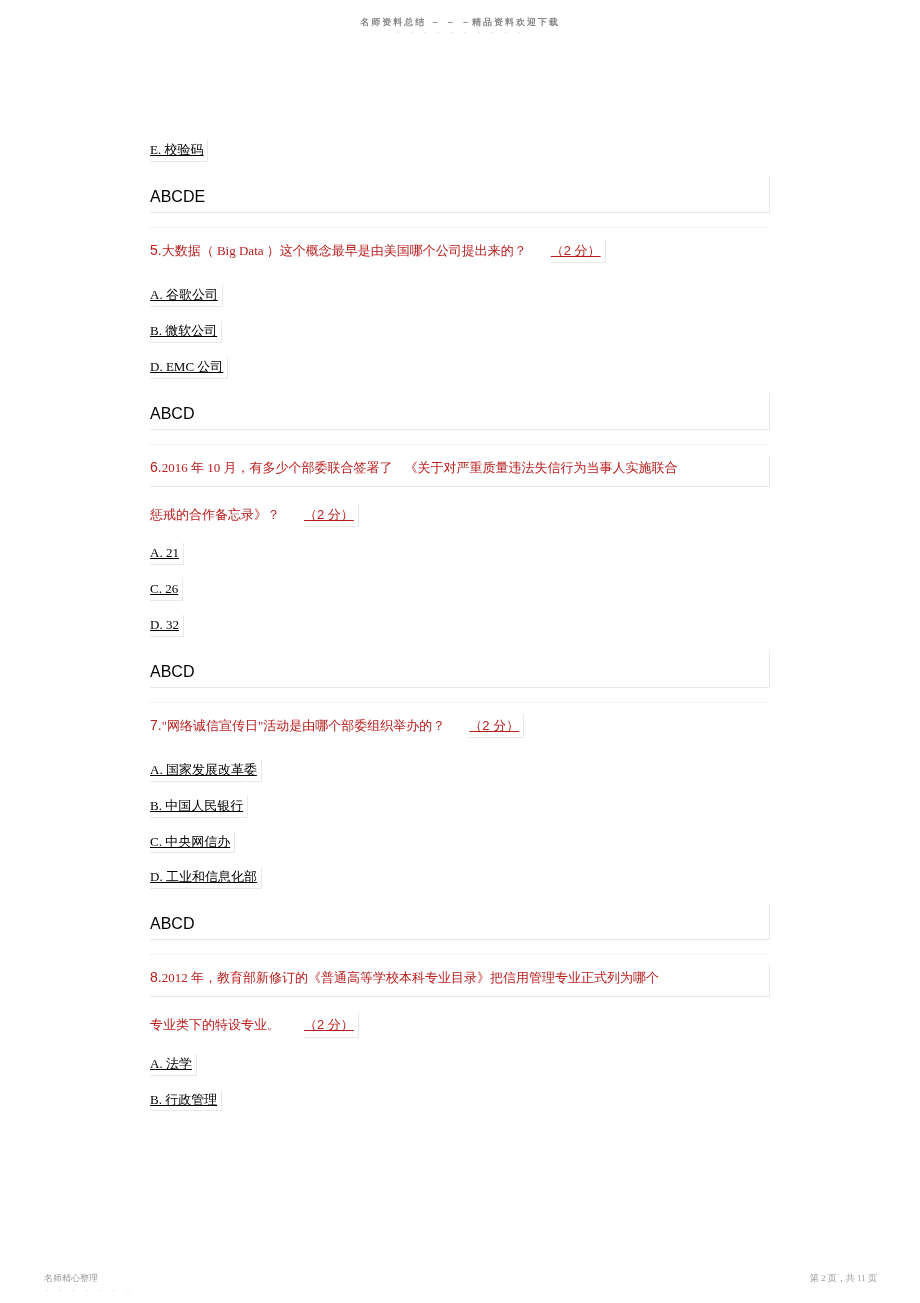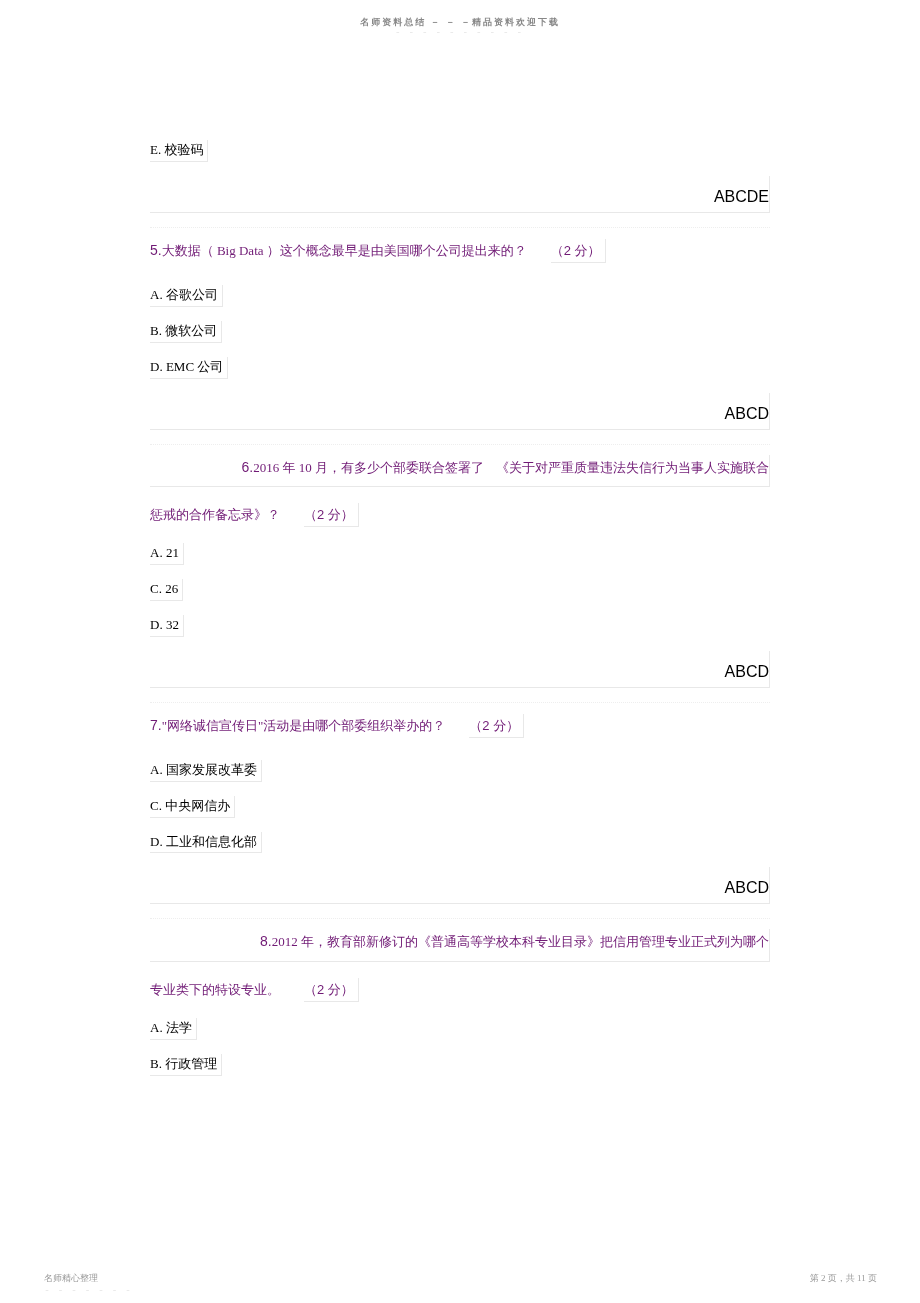--- a/index.html
+++ b/index.html
@@ -36,21 +36,21 @@
     .content {
       position: absolute;
       top: 140px;
       left: 150px;
       width: 620px;
     }
     .line {
       margin-bottom: 16px;
       font-size: 13px;
       line-height: 1.8;
-      color: #701a75;
+      color: #b91c1c;
       position: relative;
     }
     .option-line {
       margin-bottom: 14px;
       font-size: 13px;
       line-height: 1.6;
     }
     .answer-box {
       font-size: 16px;
       font-family: Arial, sans-serif;
@@ -67,32 +67,32 @@
       font-weight: normal;
     }
     .points {
       font-family: Arial, sans-serif;
     }
     .faint-border {
       border-right: 1px solid #e8e8e8;
       border-bottom: 1px solid #e8e8e8;
       display: inline-block;
       padding-right: 4px;
+      text-decoration: underline;
     }
     .faint-top-border {
       border-top: 1px dotted #eee;
       margin-top: 4px;
       margin-bottom: 4px;
     }
     .long-border {
       border-right: 1px solid #e8e8e8;
       border-bottom: 1px solid #e8e8e8;
       display: block;
       padding-bottom: 6px;
-      text-align: right;
     }
     .footer-left {
       position: absolute;
       bottom: 18px;
       left: 44px;
       font-size: 9px;
       color: #999;
     }
     .footer-left-dash {
       position: absolute;
@@ -155,20 +155,21 @@
   <div class="option-line"><span class="faint-border">C. 26</span></div>
   <div class="option-line"><span class="faint-border">D. 32</span></div>
   <div class="answer-box long-border">ABCD</div>
   <div class="faint-top-border"></div>
 
   <div class="line question-start">
     <span class="qnum">7.</span><span>"网络诚信宣传日"活动是由哪个部委组织举办的？</span><span class="gap"></span><span class="faint-border points">（2  分）</span>
   </div>
   <div class="spacer-small"></div>
   <div class="option-line"><span class="faint-border">A.  国家发展改革委</span></div>
+  <div class="option-line"><span class="faint-border">B.  中国人民银行</span></div>
   <div class="option-line"><span class="faint-border">C.  中央网信办</span></div>
   <div class="option-line"><span class="faint-border">D.  工业和信息化部</span></div>
   <div class="answer-box long-border">ABCD</div>
   <div class="faint-top-border"></div>
 
   <div class="line question-start long-border">
     <span class="qnum">8.</span><span>2012  年，教育部新修订的《普通高等学校本科专业目录》把信用管理专业正式列为哪个</span>
   </div>
   <div class="line">
     <span>专业类下的特设专业。</span><span class="gap"></span><span class="faint-border points">（2 分）</span>

